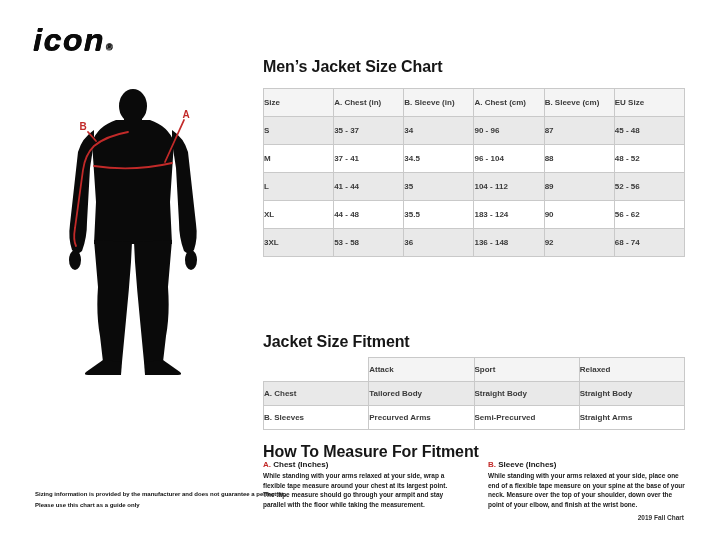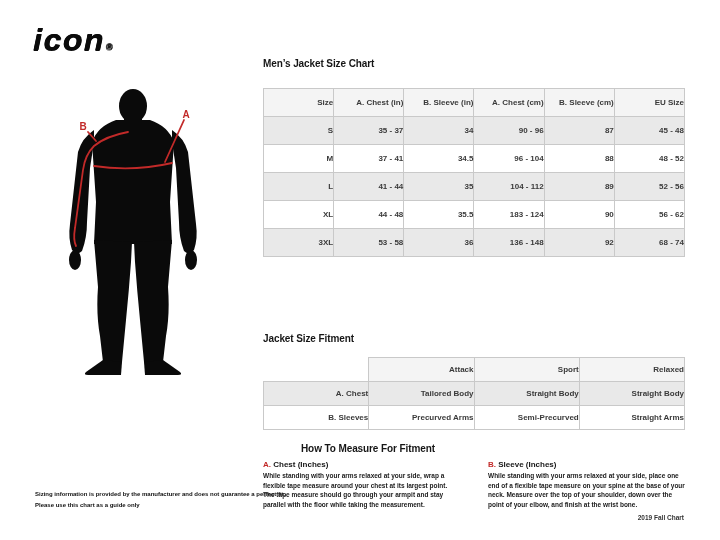--- a/index.html
+++ b/index.html
@@ -18,28 +18,28 @@
   }
   .logo .reg{font-size:9px;font-style:normal;letter-spacing:0;vertical-align:baseline;margin-left:1px;}
 
   
   .figure{position:absolute;left:28px;top:82px;width:220px;height:300px;}
   .figure .redline{stroke:var(--accent_red);stroke-width:1.8;fill:none;stroke-linecap:round;}
   .figure text{font-family:"Liberation Sans",sans-serif;font-size:10px;font-weight:bold;fill:var(--accent_red);text-anchor:middle;}
 
   
   .right-col{position:absolute;left:263px;top:0;width:422px;height:540px;}
-  .h{position:absolute;left:0;margin:0;font-size:10px;font-weight:bold;color:#161616;letter-spacing:-.1px;}
+  .h{position:absolute;left:0;margin:0;font-size:16px;font-weight:bold;color:#161616;letter-spacing:-.1px;}
   .h1pos{top:58px;}
   .h2pos{top:333px;}
-  .h3pos{top:443px;margin-left:38px;}
+  .h3pos{top:443px;}
 
   table.tbl{
     position:absolute;left:0;width:422px;border-collapse:collapse;table-layout:fixed;
-    font-size:8px;font-weight:bold;color:#3a3a3a;text-align:right;
+    font-size:8px;font-weight:bold;color:#3a3a3a;text-align:left;
   }
   .main-tbl{top:88px;}
   .main-tbl th,.main-tbl td{border:1px solid var(--border);height:27px;padding:0;}
   .styles-tbl{top:357px;}
   .styles-tbl th,.styles-tbl td{border:1px solid var(--border);height:23px;padding:0;}
   table.tbl thead th{background:var(--header_bg);color:#3a3a3a;font-weight:bold;}
   table.tbl tbody tr:nth-child(odd){background:var(--row_alt);}
   table.tbl tbody tr:nth-child(even){background:#ffffff;}
   table.tbl th.blank{border:none;background:#ffffff;}
 

